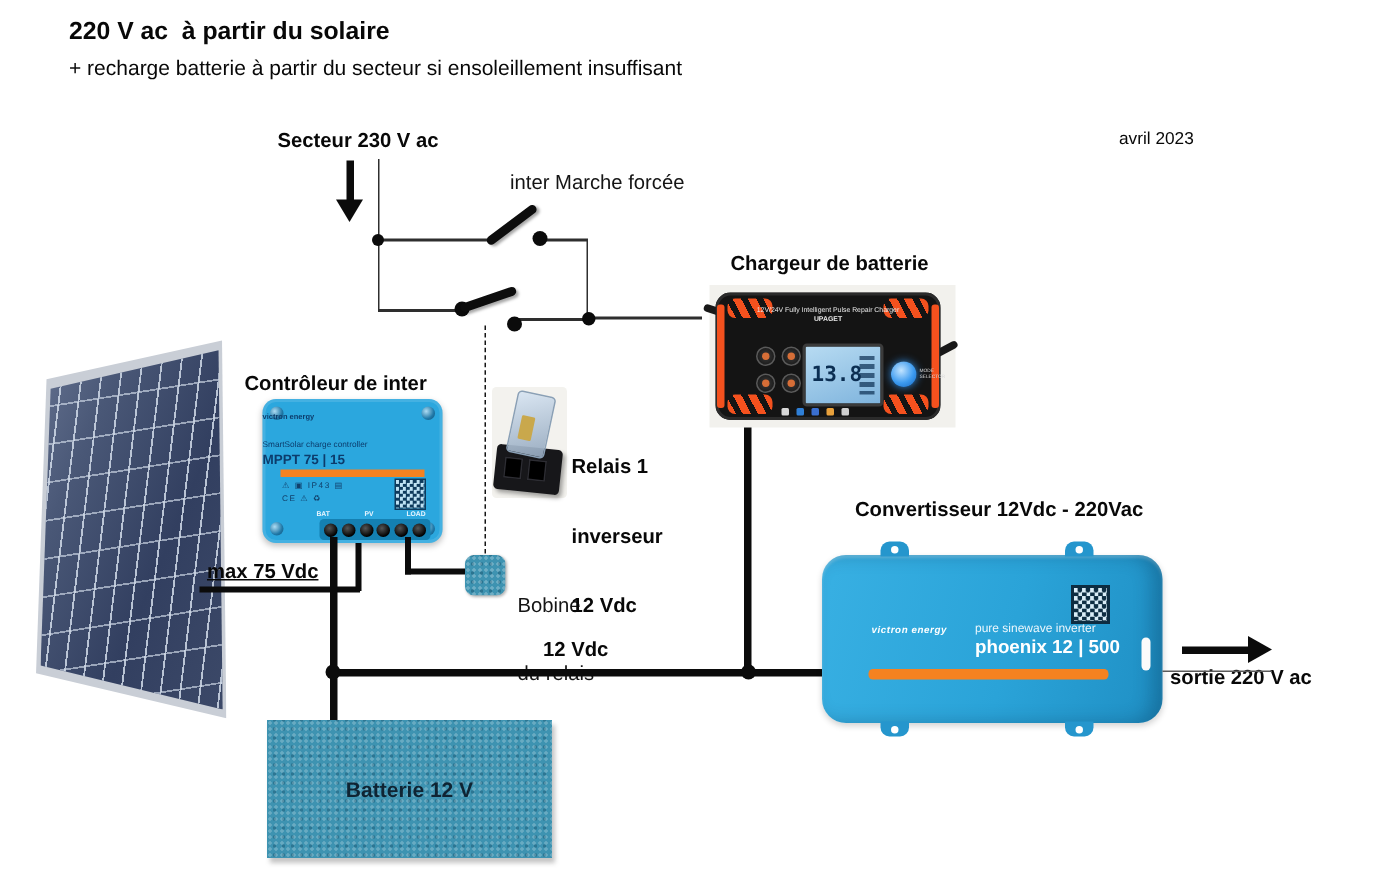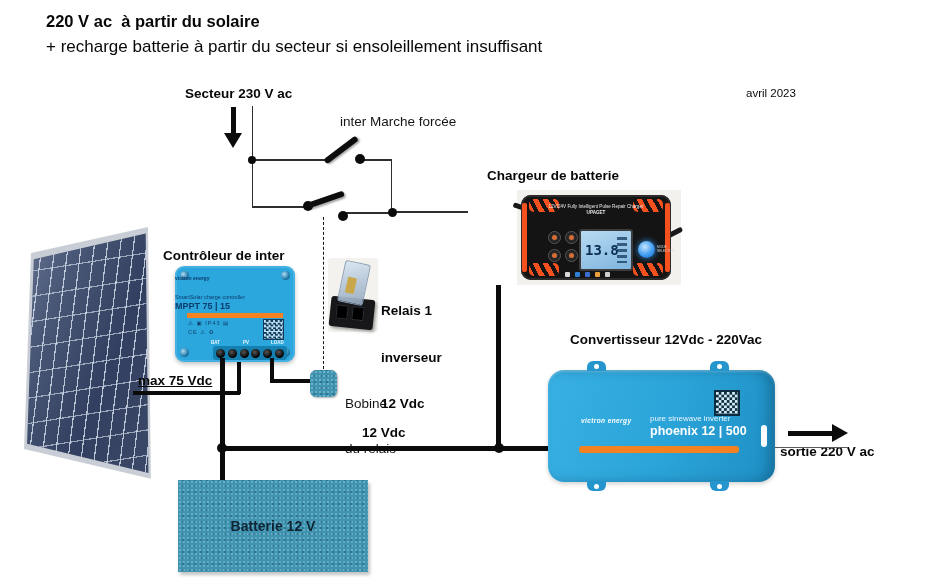--- a/index.html
+++ b/index.html
@@ -10,21 +10,21 @@
   .lbl-reg{position:absolute;font-weight:normal;font-size:13.5px;white-space:pre;color:#151515;}
   .w{position:absolute;background:#0b0b0b;}
   .thin{position:absolute;background:#2e2e2e;}
   .dot{position:absolute;background:#0b0b0b;border-radius:50%;}
   .lever{position:absolute;height:5.5px;background:#0d0d0d;border-radius:3px;
          transform-origin:left center;box-shadow:1px 2px 2px rgba(0,0,0,.35);}
   .dash-v{position:absolute;border-left:1.8px dashed #151515;}
 
   
   .title{left:46px;top:12px;font-size:16.5px;font-weight:bold;}
-  .subtitle{left:46px;top:37px;font-size:17px;font-weight:normal;}
+  .subtitle{left:46px;top:37px;font-size:14px;font-weight:normal;}
   .date{left:746px;top:87px;font-size:11.5px;font-weight:normal;}
 
   
   .arr-down-head{position:absolute;width:0;height:0;border-left:9px solid transparent;
     border-right:9px solid transparent;border-top:15px solid #0b0b0b;}
   .arr-right-head{position:absolute;width:0;height:0;border-top:9px solid transparent;
     border-bottom:9px solid transparent;border-left:16px solid #0b0b0b;}
 
   
   .panel-wrap{left:18px;top:222px;width:137px;height:262px;}
@@ -63,21 +63,21 @@
   .relay-slot{position:absolute;width:10px;height:12px;background:#000;border:1px solid #2d2d33;}
 
   
   .bobine{left:310px;top:370px;width:27px;height:27px;border-radius:6px;background-color:#3E93B1;
     background-image:radial-gradient(rgba(255,255,255,.25) 1px,transparent 1.3px),
       radial-gradient(rgba(8,58,82,.35) 1px,transparent 1.3px);
     background-size:4px 4px,6px 6px;background-position:0 0,2px 3px;
     box-shadow:1px 1px 2px rgba(0,0,0,.3);}
 
   
-  .charger{left:473px;top:190px;width:164px;height:95px;background:#f2f1ed;margin-left:44px;}
+  .charger{left:473px;top:190px;width:164px;height:95px;background:#f2f1ed;}
   .chg-body{position:absolute;left:4px;top:5px;width:150px;height:85px;background:#141414;border-radius:10px;
     box-shadow:inset 0 0 0 2px #2b2b2b;}
   .chg-side{position:absolute;top:8px;width:5px;height:69px;background:#f4511e;border-radius:2px;}
   .hz{position:absolute;width:30px;height:13px;border-radius:5px;
     background:repeating-linear-gradient(62deg,#f4511e 0 5px,#141414 5px 9px);}
   .chg-head{position:absolute;left:10px;top:9px;width:130px;text-align:center;color:#e9e9e9;font-size:4.6px;line-height:6px;}
   .chg-btn{position:absolute;width:11px;height:11px;border-radius:50%;border:1.5px solid #5a5a5a;
     background:radial-gradient(circle,#2a2a2a 40%,#111);}
   .chg-btn::after{content:"";position:absolute;left:3px;top:3px;width:5px;height:5px;border-radius:50%;background:#f47a3a;opacity:.85;}
   .lcd{position:absolute;left:58px;top:34px;width:50px;height:38px;border:2px solid #3b3b3b;border-radius:3px;

